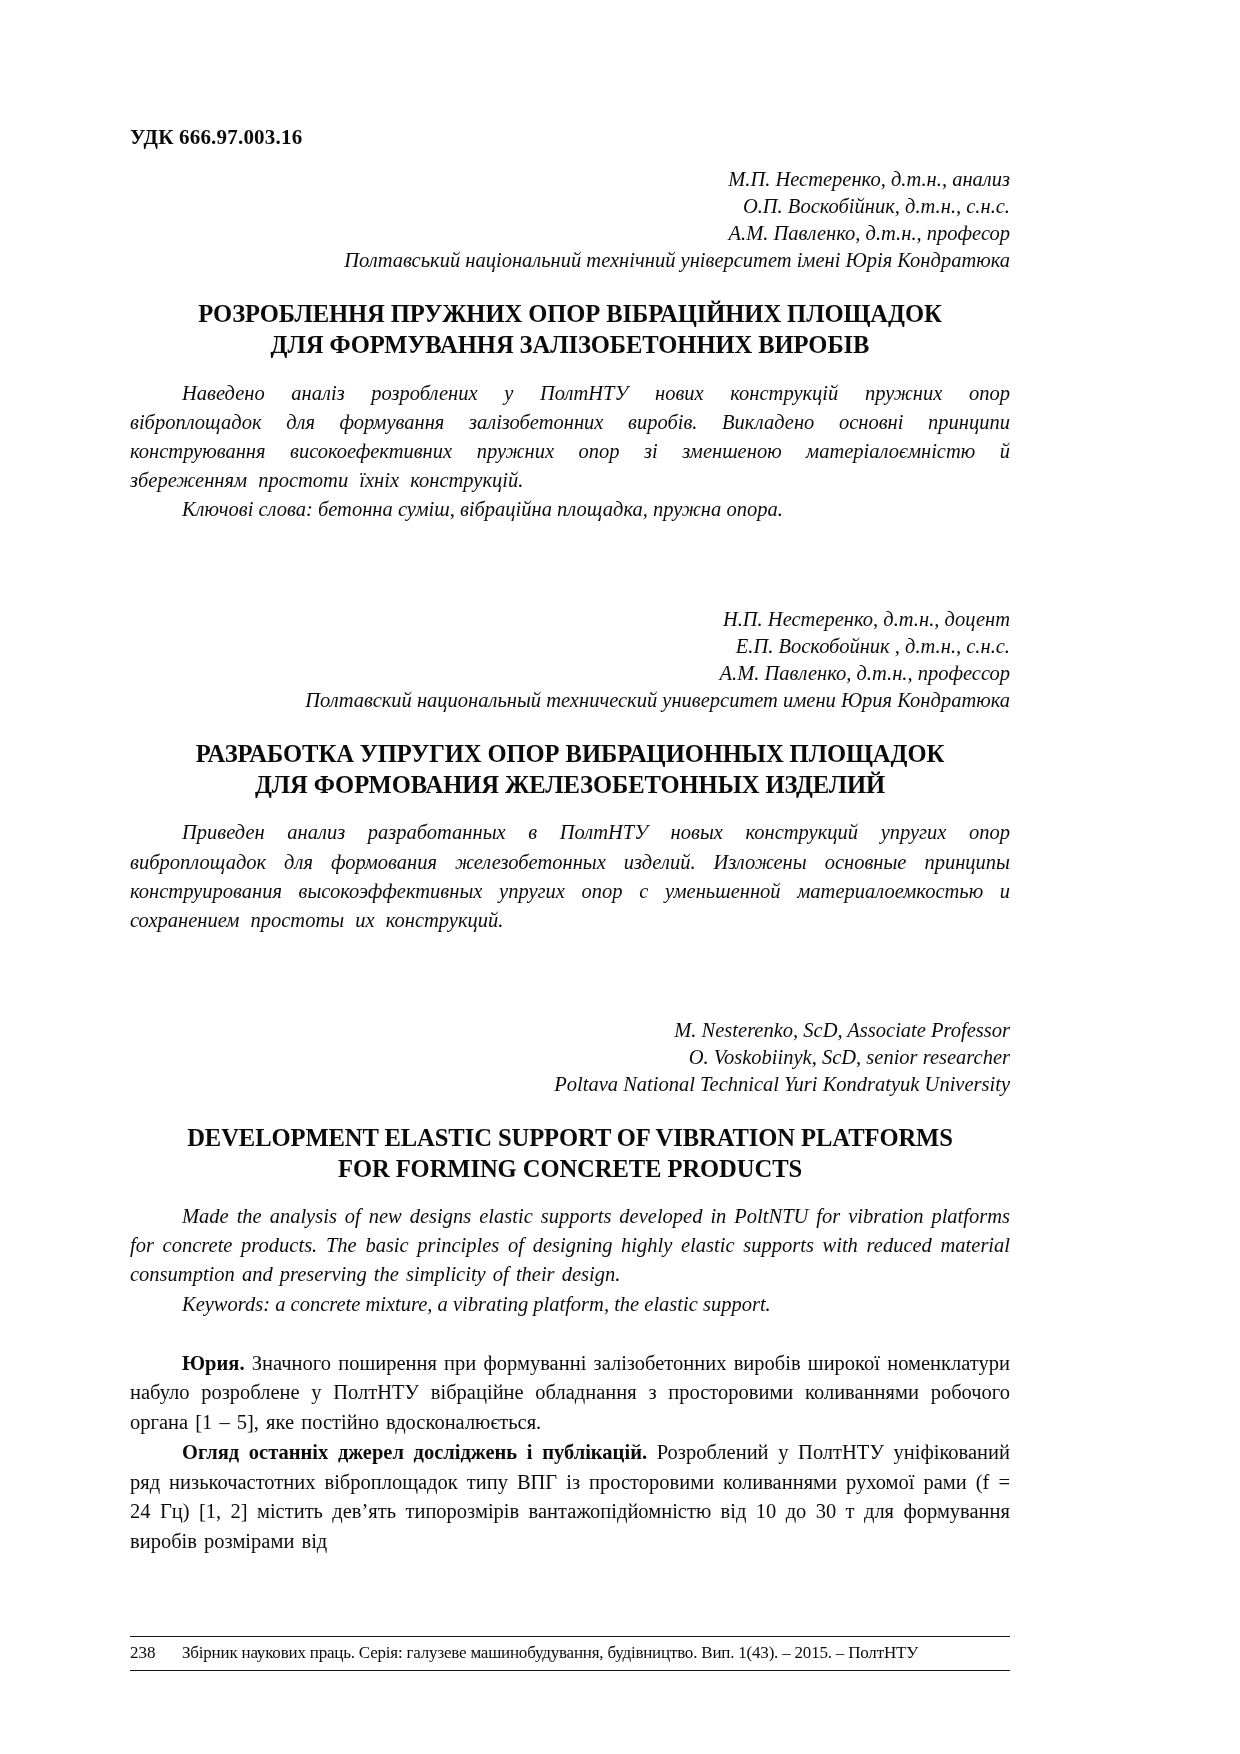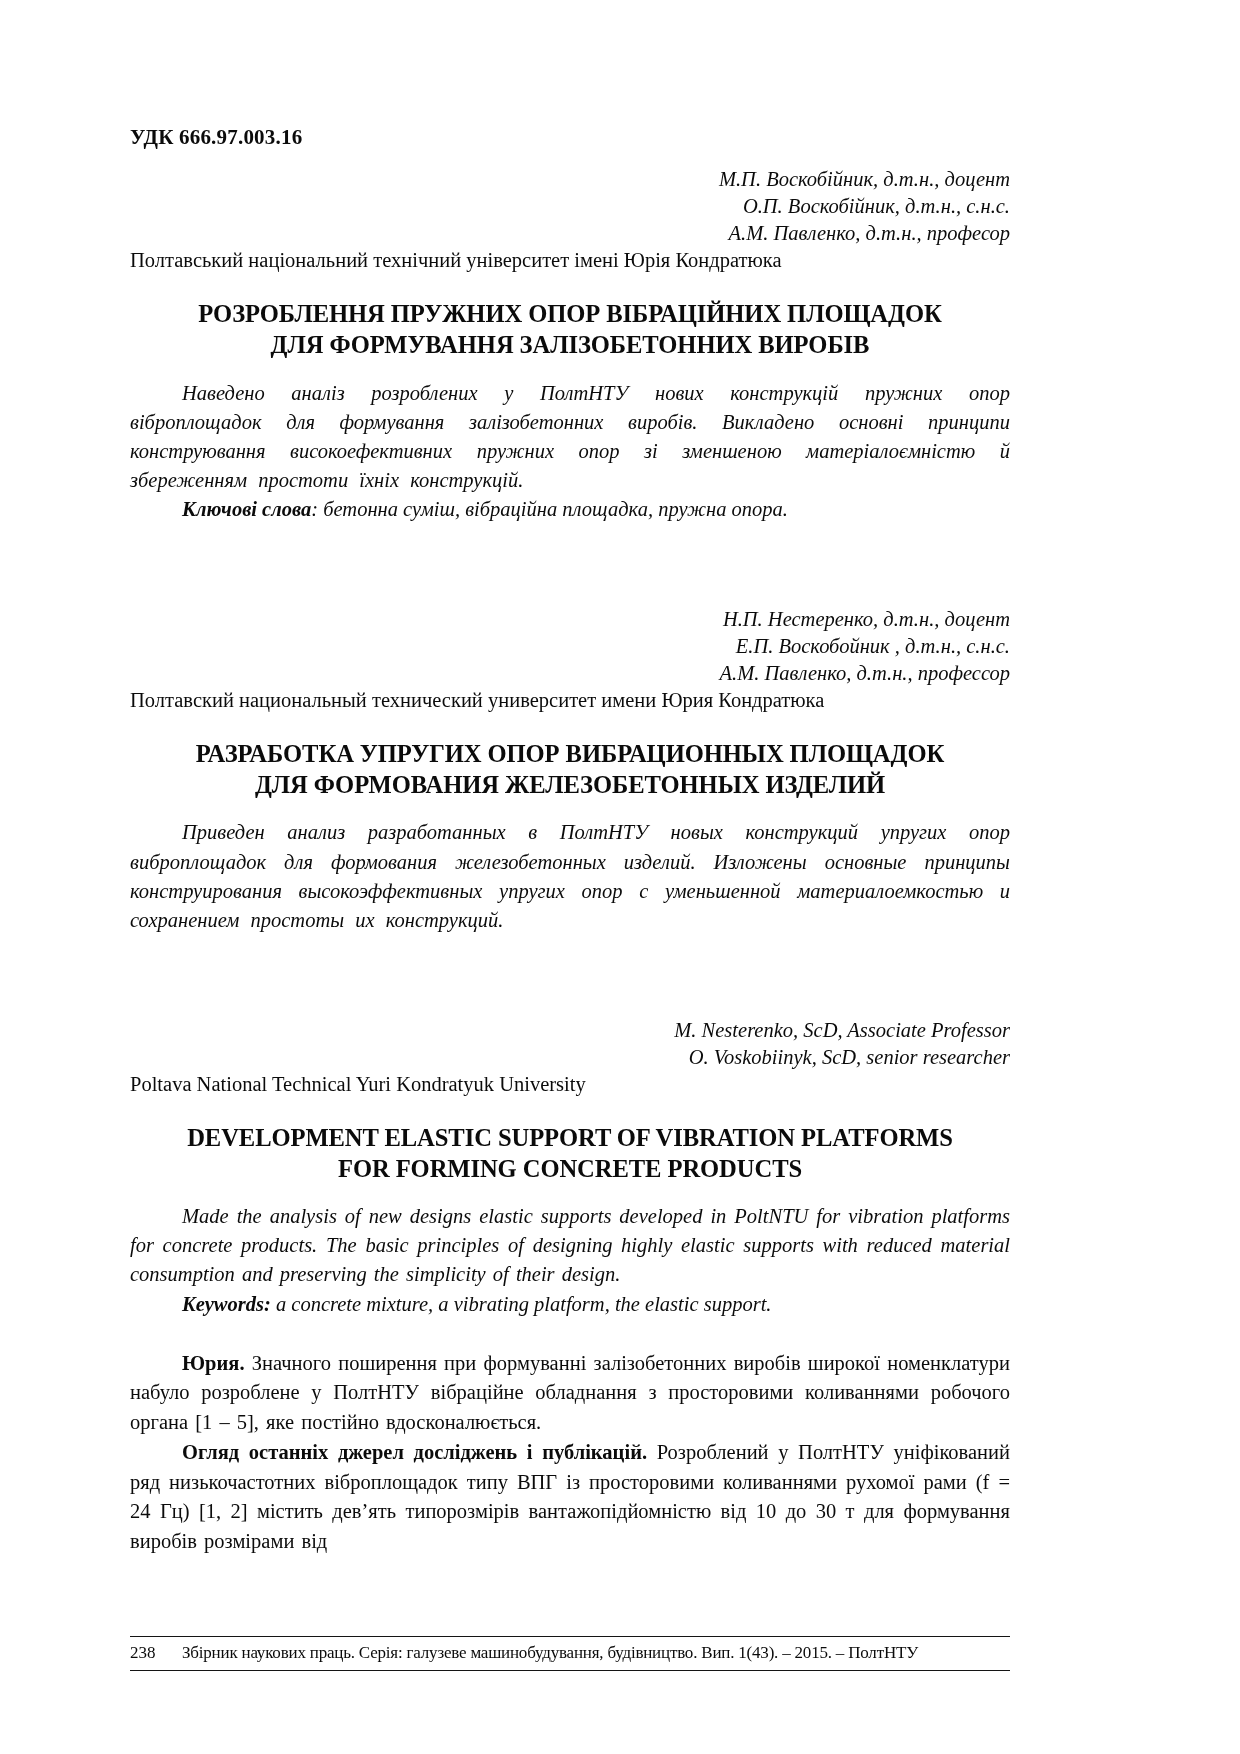--- a/index.html
+++ b/index.html
@@ -40,20 +40,22 @@
     text-align: left;
   }
   .author-line {
     text-align: right;
     font-style: italic;
     font-size: 20.5px;
     line-height: 1.32;
     white-space: nowrap;
   }
   .affiliation {
+    text-align: right;
+    font-style: italic;
     font-size: 20.5px;
     line-height: 1.32;
     white-space: nowrap;
   }
   .title {
     text-align: center;
     font-weight: bold;
     font-size: 25.5px;
     line-height: 1.22;
     letter-spacing: -0.1px;
@@ -77,21 +79,21 @@
   }
   .keywords {
     text-align: left;
     font-style: italic;
     font-size: 20.5px;
     line-height: 1.42;
     text-indent: 52px;
     margin: 0;
   }
   .keywords b {
-    font-weight: bold;
+    font-weight: normal;
     font-style: italic;
     text-align: center;
   }
   .body-par {
     text-align: justify;
     font-size: 20.5px;
     line-height: 1.45;
     text-indent: 52px;
     margin: 0;
   }
@@ -144,21 +146,21 @@
 <body>
 
 <div class="page">
   <div class="content">
 
     <p class="udk">УДК 666.97.003.16</p>
 
     <div class="spacer-xs"></div>
 
     <div>
-      <div class="author-line">М.П. Воскобійник, д.т.н., доцент</div>
+      <div class="author-line">М.П. Нестеренко, д.т.н., анализ</div>
       <div class="author-line">О.П. Воскобійник, д.т.н., с.н.с.</div>
       <div class="author-line">А.М. Павленко, д.т.н., професор</div>
       <div class="affiliation">Полтавський національний технічний університет імені Юрія Кондратюка</div>
     </div>
 
     <div class="title-block">
       <div class="title">РОЗРОБЛЕННЯ ПРУЖНИХ ОПОР ВІБРАЦІЙНИХ ПЛОЩАДОК</div>
       <div class="title">ДЛЯ ФОРМУВАННЯ ЗАЛІЗОБЕТОННИХ ВИРОБІВ</div>
     </div>
 

